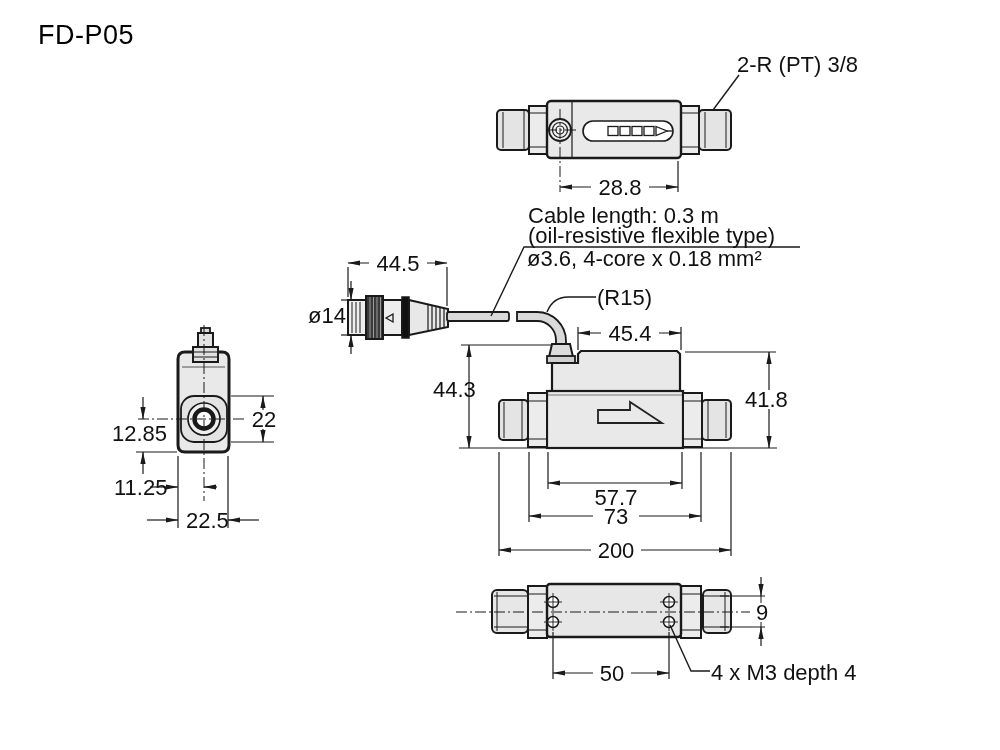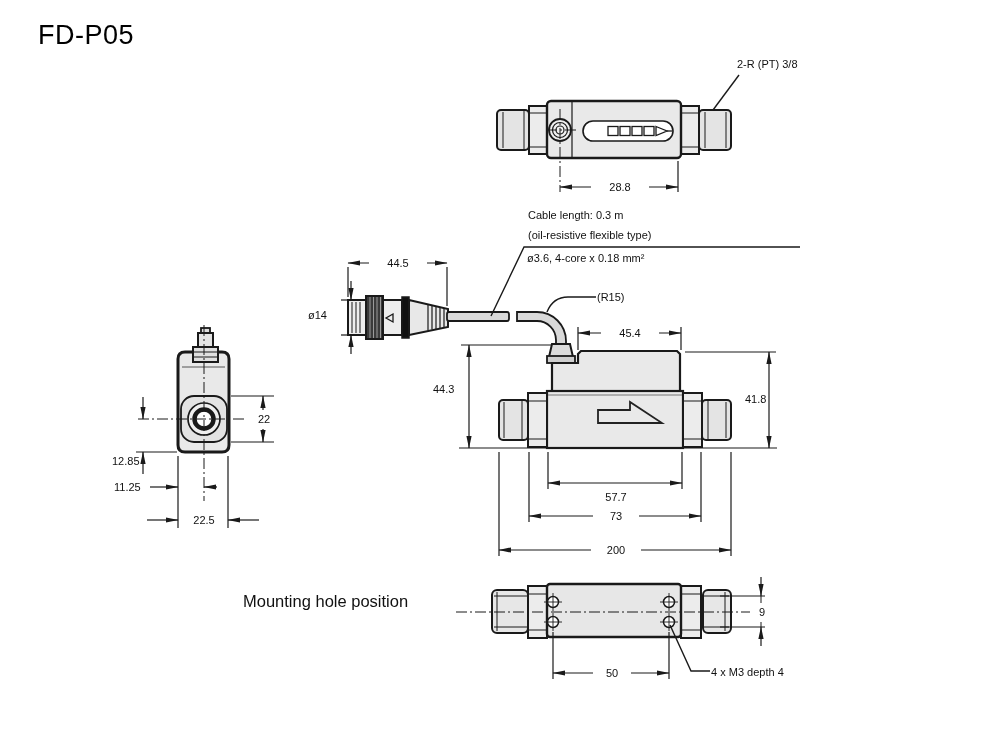--- a/index.html
+++ b/index.html
@@ -1,19 +1,19 @@
 <!DOCTYPE html>
 <html><head>
 <meta charset="utf-8">
 <style>
   html,body{margin:0;padding:0;background:#fff;}
   #canvas{position:relative;width:1000px;height:750px;background:#fff;overflow:hidden;
           font-family:"Liberation Sans", sans-serif;}
   #draw{position:absolute;left:0;top:0;z-index:1;}
-  .lbl{position:absolute;z-index:2;font-size:11px;color:#111;white-space:nowrap;line-height:19px;}
+  .lbl{position:absolute;z-index:2;font-size:22px;color:#111;white-space:nowrap;line-height:19px;}
   .bg{background:#fff;text-align:center;padding:0 1px;}
   .title{font-size:27px;font-weight:normal;color:#000;letter-spacing:0.5px;}
   .small{font-size:16.5px;}
 </style>
 </head>
 <body>
 
 <div id="canvas">
 
 <svg id="draw" width="1000" height="750" viewBox="0 0 1000 750">
@@ -238,22 +238,21 @@
 <span class="lbl" style="left:597px;top:288px;">(R15)</span>
 
 <span class="lbl bg" style="left:601px;top:324px;width:56px;">45.4</span>
 <span class="lbl" style="left:433px;top:380px;">44.3</span>
 <span class="lbl bg" style="left:744px;top:390px;">41.8</span>
 <span class="lbl bg" style="left:587px;top:488px;width:56px;">57.7</span>
 <span class="lbl bg" style="left:593px;top:507px;width:44px;">73</span>
 <span class="lbl bg" style="left:591px;top:541px;width:48px;">200</span>
 
 <span class="lbl bg" style="left:250px;top:410px;width:26px;">22</span>
-<span class="lbl" style="left:112px;top:424px;margin-top:28px;">12.85</span>
+<span class="lbl" style="left:112px;top:424px;">12.85</span>
 <span class="lbl" style="left:114px;top:478px;">11.25</span>
 <span class="lbl bg" style="left:185px;top:511px;width:36px;">22.5</span>
 
-<span class="lbl small" style="left:243px;top:592px;">Mounting hole position</span>
 <span class="lbl bg" style="left:593px;top:664px;width:36px;">50</span>
 <span class="lbl bg" style="left:753px;top:603px;width:16px;">9</span>
 <span class="lbl" style="left:711px;top:663px;">4 x M3 depth 4</span>
 
 </div>
 
 </body></html>

